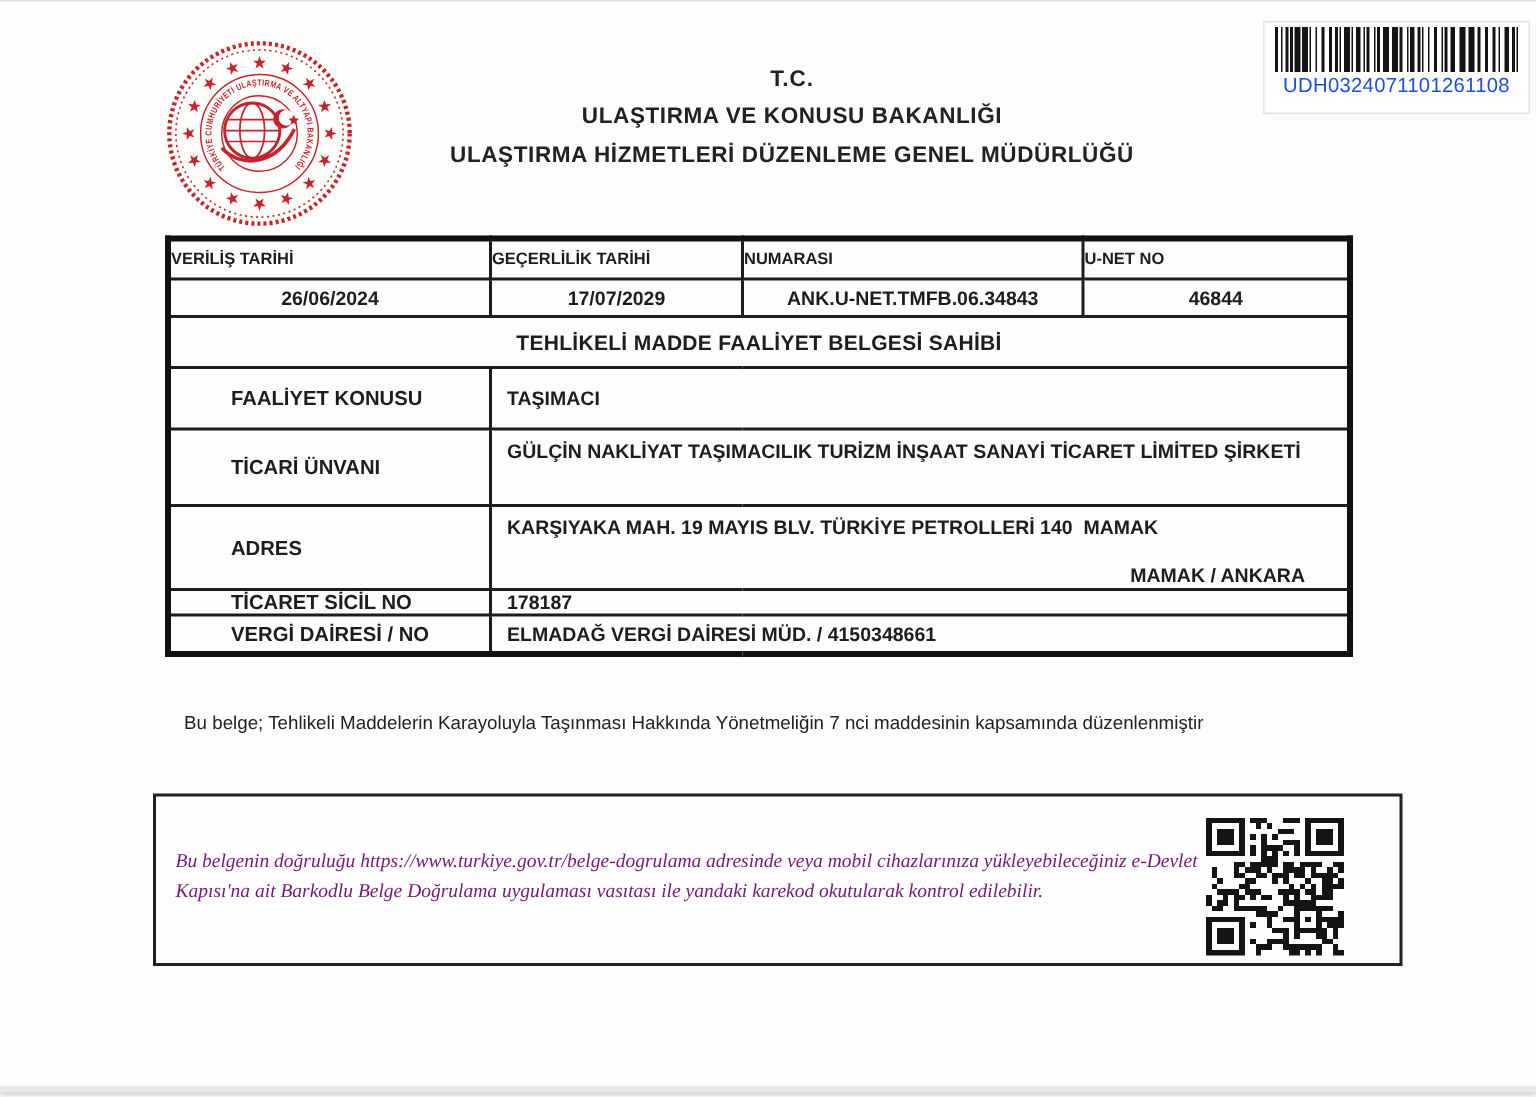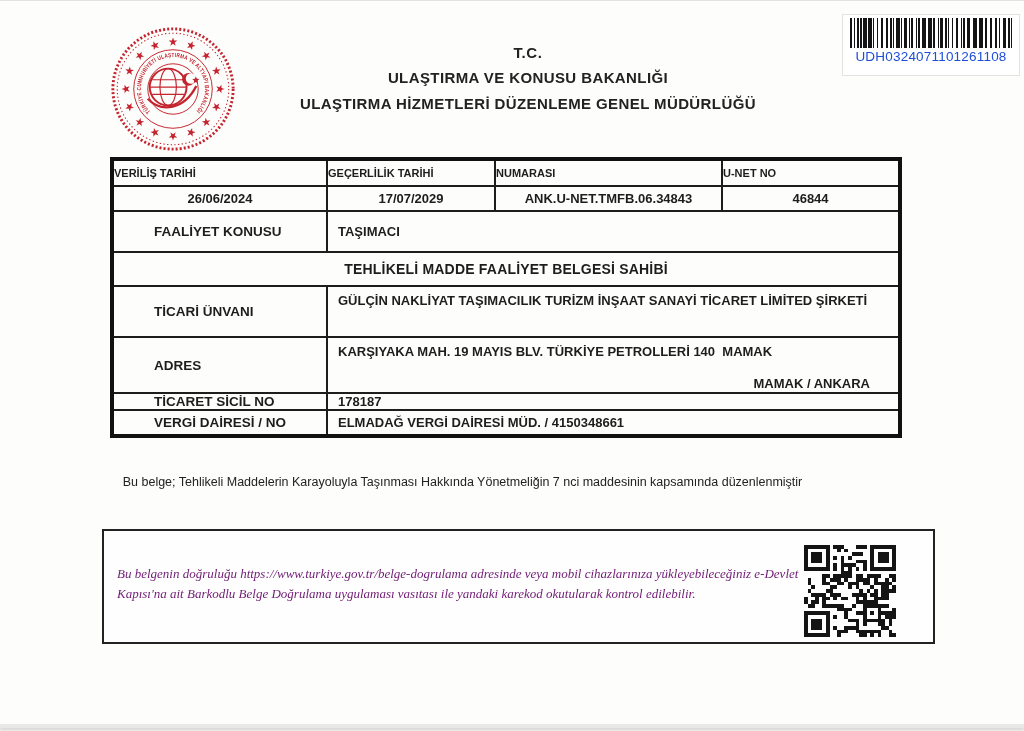--- a/index.html
+++ b/index.html
@@ -197,26 +197,26 @@
       <td class="t-colhead">GEÇERLİLİK TARİHİ</td>
       <td class="t-colhead">NUMARASI</td>
       <td class="t-colhead">U-NET NO</td>
     </tr>
     <tr style="height:25px">
       <td class="t-val">26/06/2024</td>
       <td class="t-val">17/07/2029</td>
       <td class="t-val">ANK.U-NET.TMFB.06.34843</td>
       <td class="t-val">46844</td>
     </tr>
+    <tr style="height:34px">
+      <td colspan="4" class="t-title">TEHLİKELİ MADDE FAALİYET BELGESİ SAHİBİ</td>
+    </tr>
     <tr style="height:41px">
       <td class="t-label">FAALİYET KONUSU</td>
       <td colspan="3" class="t-cellval">TAŞIMACI</td>
-    </tr>
-    <tr style="height:34px">
-      <td colspan="4" class="t-title">TEHLİKELİ MADDE FAALİYET BELGESİ SAHİBİ</td>
     </tr>
     <tr style="height:51px">
       <td class="t-label">TİCARİ ÜNVANI</td>
       <td colspan="3" class="t-cellval-top">
         <div class="wrap-560">GÜLÇİN NAKLİYAT TAŞIMACILIK TURİZM İNŞAAT SANAYİ TİCARET LİMİTED ŞİRKETİ</div>
       </td>
     </tr>
     <tr style="height:49px">
       <td class="t-label">ADRES</td>
       <td colspan="3" class="t-cellval-top">

